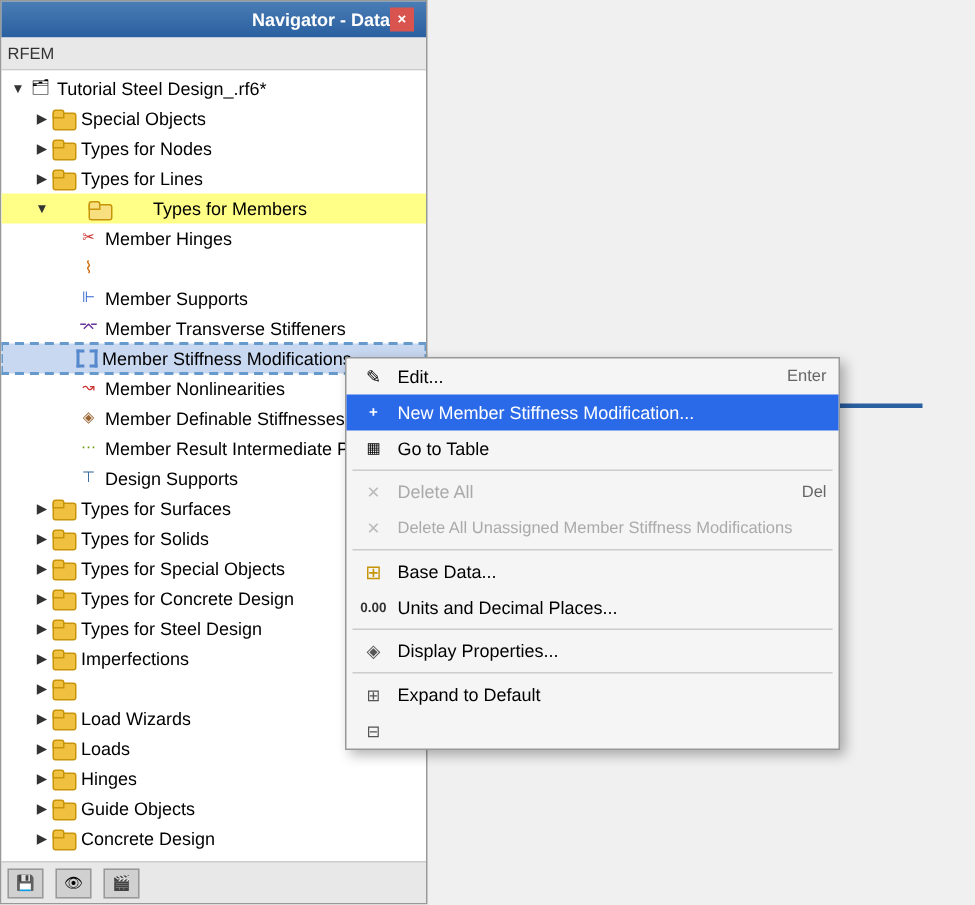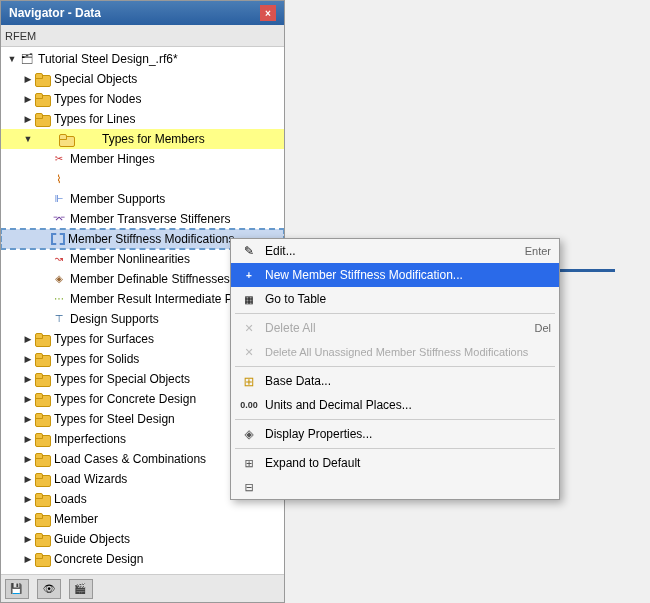--- a/index.html
+++ b/index.html
@@ -24,21 +24,21 @@
       display: flex;
       flex-direction: column;
     }
 
     .title-bar {
       background: linear-gradient(to bottom, #4a7db5, #2a5fa0);
       color: white;
       padding: 4px 8px;
       display: flex;
       align-items: center;
-      justify-content: space-between;
+      justify-content: flex-end;
       height: 24px;
     }
 
     .title-bar-text {
       font-size: 12px;
       font-weight: bold;
     }
 
     .close-btn {
       background: #d9534f;
@@ -433,39 +433,38 @@
 
     <div class="tree-item indent-1">
       <span class="expand-arrow collapsed"></span>
       <span class="folder-icon icon-folder"></span>
       <span class="label">Imperfections</span>
     </div>
 
     <div class="tree-item indent-1">
       <span class="expand-arrow collapsed"></span>
       <span class="folder-icon icon-folder"></span>
-      <span class="label">Load Cases &amp; Combinations</span>
     </div>
 
     <div class="tree-item indent-1">
       <span class="expand-arrow collapsed"></span>
       <span class="folder-icon icon-folder"></span>
       <span class="label">Load Wizards</span>
     </div>
 
     <div class="tree-item indent-1">
       <span class="expand-arrow collapsed"></span>
       <span class="folder-icon icon-folder"></span>
       <span class="label">Loads</span>
     </div>
 
     <div class="tree-item indent-1">
       <span class="expand-arrow collapsed"></span>
       <span class="folder-icon icon-folder"></span>
-      <span class="label">Member</span>
+      <span class="label">Hinges</span>
     </div>
 
     <div class="tree-item indent-1">
       <span class="expand-arrow collapsed"></span>
       <span class="folder-icon icon-folder"></span>
       <span class="label">Guide Objects</span>
     </div>
 
     <div class="tree-item indent-1">
       <span class="expand-arrow collapsed"></span>

